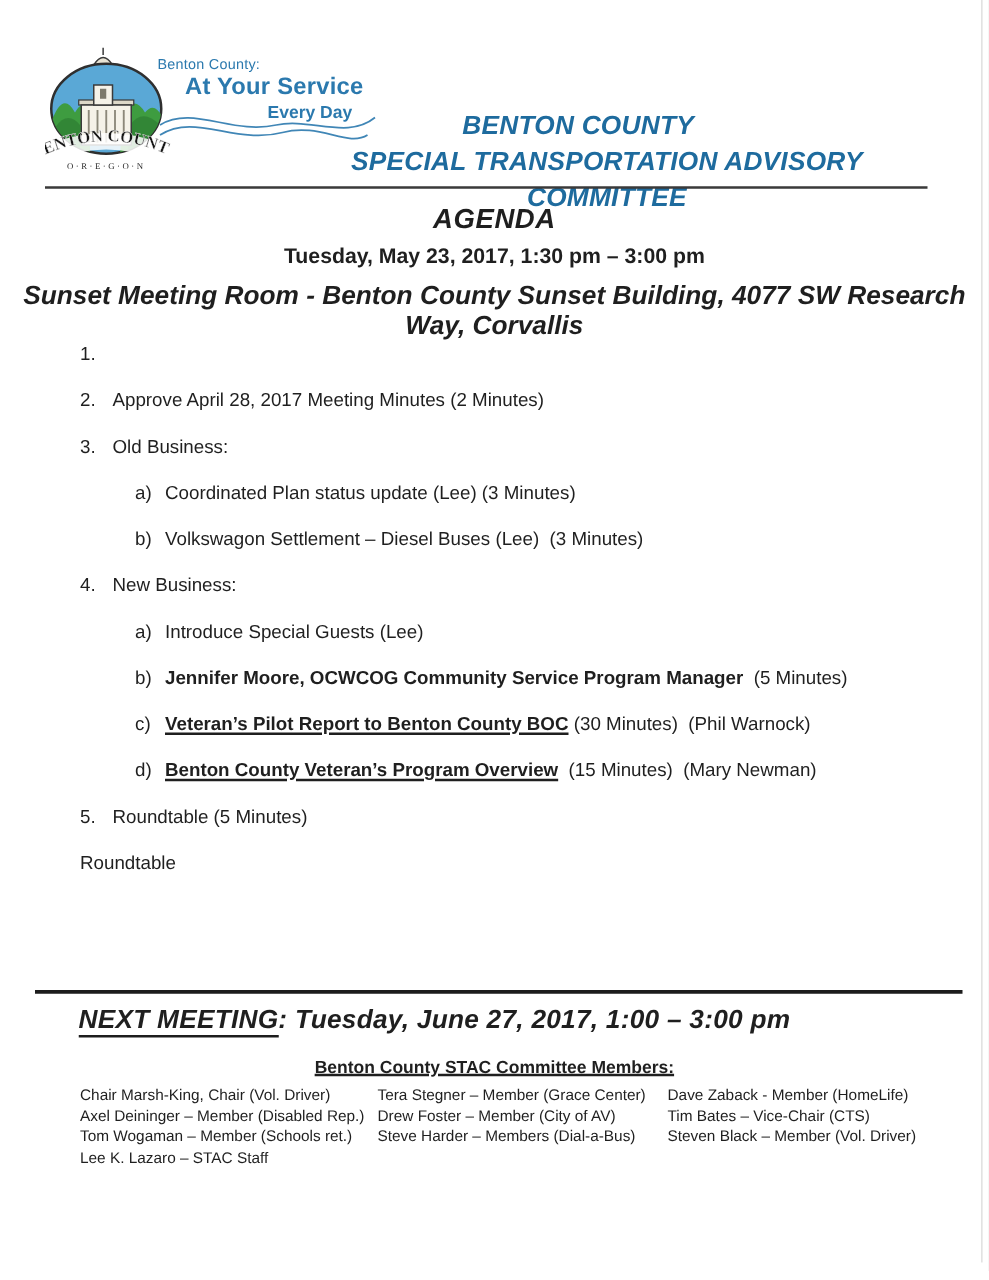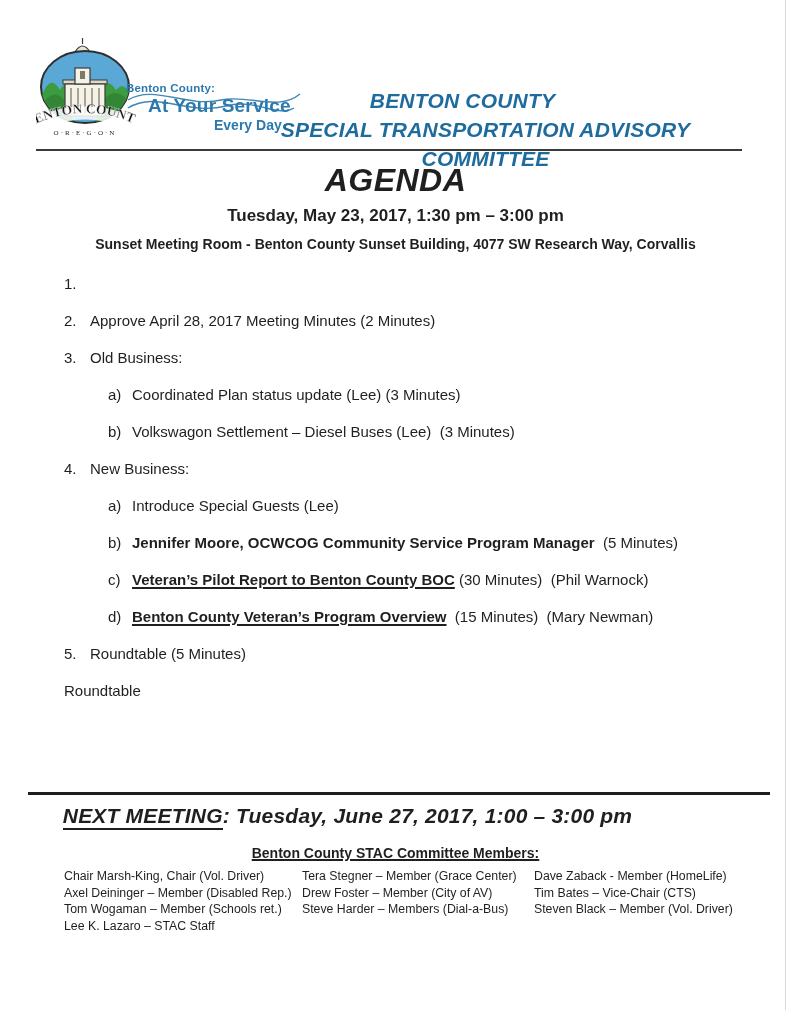--- a/index.html
+++ b/index.html
@@ -8,37 +8,37 @@
     width:791px;height:1024px;
     background:#ffffff;
     font-family:"Liberation Sans", sans-serif;
     color:#1f1f1f;
     overflow:hidden;
     margin:0 auto;
   }
   
   .logo{position:absolute;left:36px;top:38px;width:102px;height:108px;}
   .tagline{position:absolute;left:126px;top:46px;width:200px;color:#2b79ae;}
-  .tag1{font-size:11.5px;font-weight:bold;letter-spacing:.2px;margin-top:36px;}
+  .tag1{font-size:11.5px;font-weight:normal;letter-spacing:.2px;}
   .tag2{font-size:19px;font-weight:bold;margin:1px 0 0 22px;letter-spacing:.2px;}
   .tag3{font-size:14px;font-weight:bold;margin:0 0 0 88px;}
   .swoosh{position:absolute;left:126px;top:82px;width:178px;height:40px;}
   .title-block{
     position:absolute;left:228px;top:86px;width:515px;
     text-align:center;color:#1e6b9e;
     font-size:21px;font-weight:bold;font-style:italic;line-height:29px;
     letter-spacing:.2px;
   }
   .title-line1{padding-right:46px;}
   .header-rule{position:absolute;top:149px;left:36px;width:706px;height:2px;background:#3a3a3a;}
   
   .agenda-head{position:absolute;top:162px;left:0;width:791px;text-align:center;}
-  .agenda-title{font-size:32px;font-weight:bold;font-style:italic;letter-spacing:.5px;}
+  .agenda-title{font-size:22px;font-weight:bold;font-style:italic;letter-spacing:.5px;}
   .agenda-date{font-size:17px;font-weight:bold;margin-top:7px;}
-  .agenda-loc{font-size:14px;font-weight:bold;margin-top:10px;}
+  .agenda-loc{font-size:21px;font-weight:bold;margin-top:10px;font-style:italic;}
   
   .list{position:absolute;top:274px;left:64px;width:680px;font-size:15px;line-height:20px;}
   .row{display:flex;margin-bottom:17px;}
   .row .num{width:26px;flex:0 0 26px;}
   .row.sub{margin-left:44px;}
   .row.sub .num{width:24px;flex:0 0 24px;}
   .itext,.rest{white-space:pre-wrap;}
   .emph{font-weight:bold;white-space:pre-wrap;}
   .emph.u{text-decoration:underline;text-decoration-thickness:1.5px;text-underline-offset:2px;}
   .conclusion{margin-top:0;}

